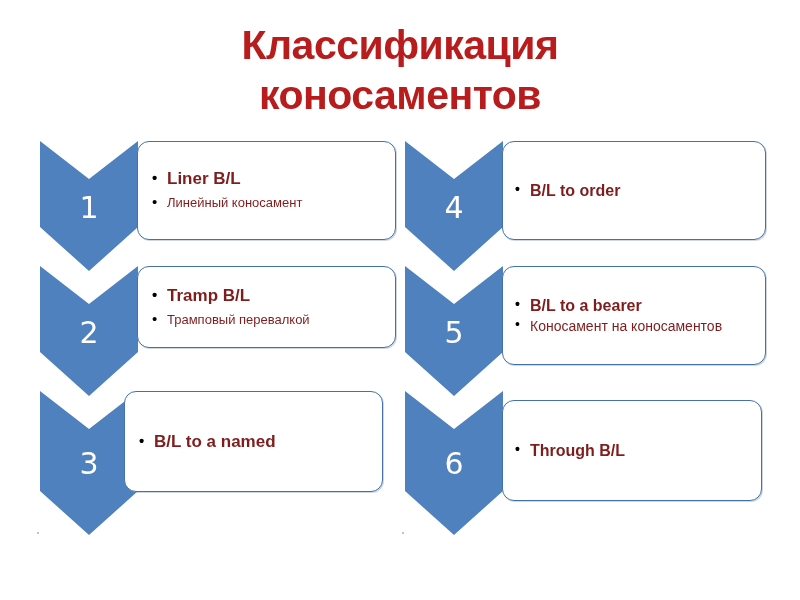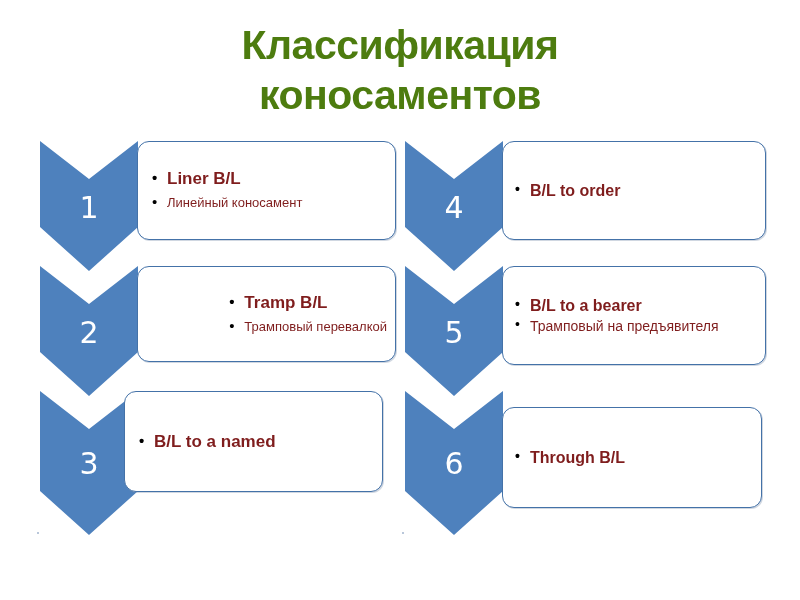--- a/index.html
+++ b/index.html
@@ -24,21 +24,21 @@
     background: #ffffff;
   }
 
   
   #title {
     position: absolute;
     left: 60px;
     top: 20px;
     width: 680px;
     text-align: center;
-    color: #4d7c0f;
+    color: #b91c1c;
     font-weight: bold;
     font-size: 41px;
     line-height: 50px;
     letter-spacing: -0.5px;
   }
   #title .tline {
     display: block;
     white-space: nowrap;
   }
 
@@ -175,21 +175,21 @@
       </div>
     </div>
 
     <div class="item col-left" style="left:40px; top:266px; width:356px; height:130px;">
       <div class="chevron" style="width:98px; height:130px;">
         <svg width="98" height="130" viewBox="0 0 98 130" xmlns="http://www.w3.org/2000/svg">
           <polygon points="0,0 49,38 98,0 98,86 49,130 0,86" fill="#4e81bd"></polygon>
         </svg>
       </div>
       <div class="chev-num" style="top:52px; width:98px; font-size:30px;">2</div>
-      <div class="textbox" style="left:97px; top:0px; width:259px; height:96px;align-items:flex-end;">
+      <div class="textbox" style="left:97px; top:0px; width:259px; height:82px;">
         <ul>
           <li class="line-en">Tramp B/L</li>
           <li class="line-ru">Трамповый перевалкой</li>
         </ul>
       </div>
     </div>
 
     <div class="item col-left" style="left:40px; top:391px; width:356px; height:144px;">
       <div class="chevron" style="width:98px; height:144px;">
         <svg width="98" height="144" viewBox="0 0 98 144" xmlns="http://www.w3.org/2000/svg">
@@ -221,33 +221,33 @@
     <div class="item col-right" style="left:405px; top:266px; width:361px; height:130px;">
       <div class="chevron" style="width:98px; height:130px;">
         <svg width="98" height="130" viewBox="0 0 98 130" xmlns="http://www.w3.org/2000/svg">
           <polygon points="0,0 49,38 98,0 98,86 49,130 0,86" fill="#4e81bd"></polygon>
         </svg>
       </div>
       <div class="chev-num" style="top:52px; width:98px; font-size:30px;">5</div>
       <div class="textbox" style="left:97px; top:0px; width:264px; height:99px;">
         <ul>
           <li class="line-en"> B/L to a bearer</li>
-          <li class="line-ru">Трамповый на предъявителя</li>
+          <li class="line-ru">Коносамент на коносаментов</li>
         </ul>
       </div>
     </div>
 
     <div class="item col-right" style="left:405px; top:391px; width:361px; height:144px;">
       <div class="chevron" style="width:98px; height:144px;">
         <svg width="98" height="144" viewBox="0 0 98 144" xmlns="http://www.w3.org/2000/svg">
           <polygon points="0,0 49,38 98,0 98,100 49,144 0,100" fill="#4e81bd"></polygon>
         </svg>
       </div>
       <div class="chev-num" style="top:58px; width:98px; font-size:30px;">6</div>
-      <div class="textbox" style="left:97px; top:16px; width:260px; height:101px;">
+      <div class="textbox" style="left:97px; top:9px; width:260px; height:101px;">
         <ul>
           <li class="line-en"> Through B/L</li>
         </ul>
       </div>
     </div>
 
   </div>
 
   <div class="stray-dot" style="left:37px; top:532px;"></div>
   <div class="stray-dot" style="left:402px; top:532px;"></div>

